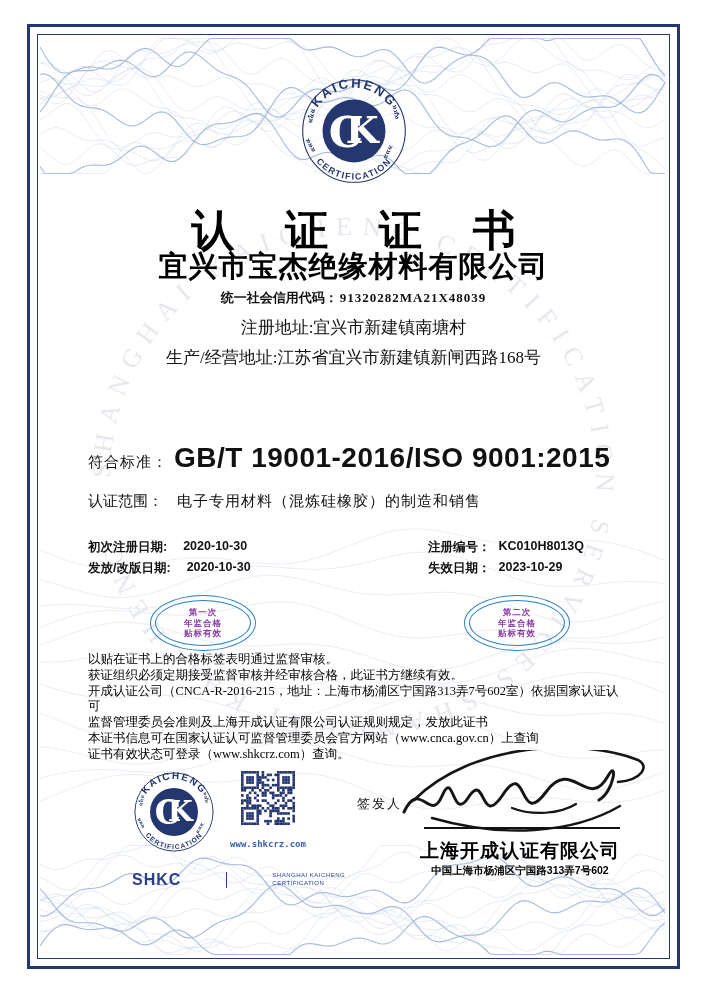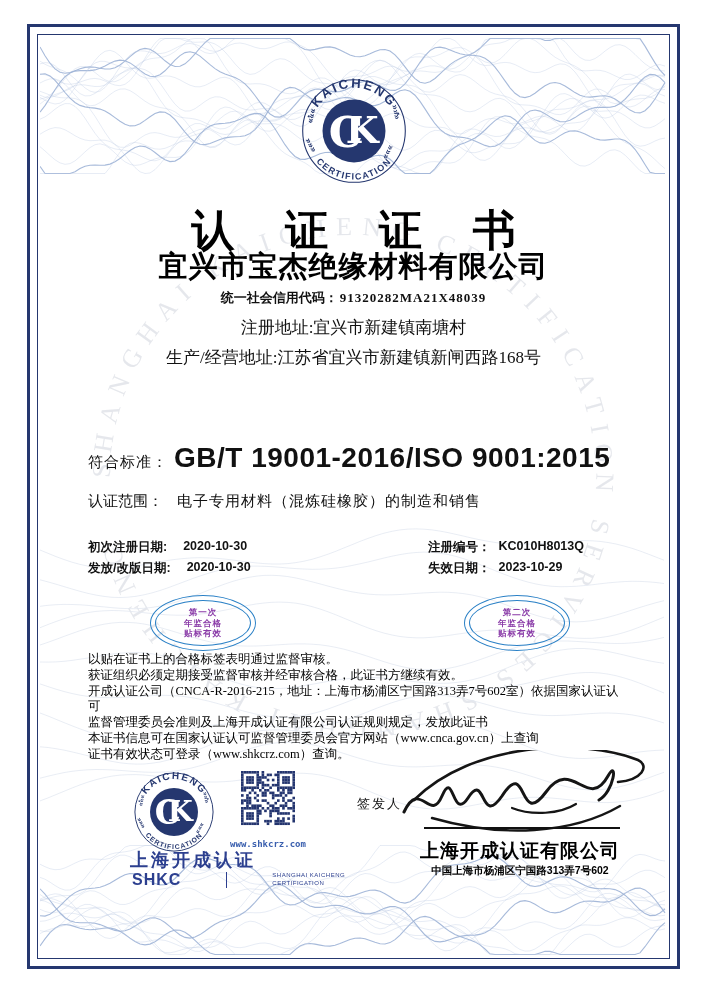--- a/index.html
+++ b/index.html
@@ -236,21 +236,20 @@
       <text x="24" y="62" transform="rotate(-78 24 62)">«««</text>
       <text x="28" y="92" transform="rotate(-118 28 92)">«««</text>
       <text x="100" y="48" transform="rotate(78 110 52)">»»»</text>
       <text x="104" y="96" transform="rotate(118 110 92)">»»»</text>
     </g>
     <circle cx="70" cy="70" r="35" fill="#25376f"></circle>
     <text x="61" y="88" font-family="DejaVu Serif, serif" font-size="48" font-weight="bold" fill="#ffffff" text-anchor="middle">C</text>
     <text x="79" y="83" font-family="DejaVu Serif, serif" font-size="42" font-weight="bold" fill="#ffffff" text-anchor="middle">K</text>
   </svg>
 
-  <div class="brand-cn">上海开成认证</div>
   <div class="brand-row">
     <span class="brand-abbr">SHKC</span>
     <span class="brand-div"></span>
     <span class="brand-en">
       <span>SHANGHAI KAICHENG</span>
       <span>CERTIFICATION</span>
     </span>
   </div>
 
   <svg class="qr" id="qrSvg" viewBox="0 0 21 21">

